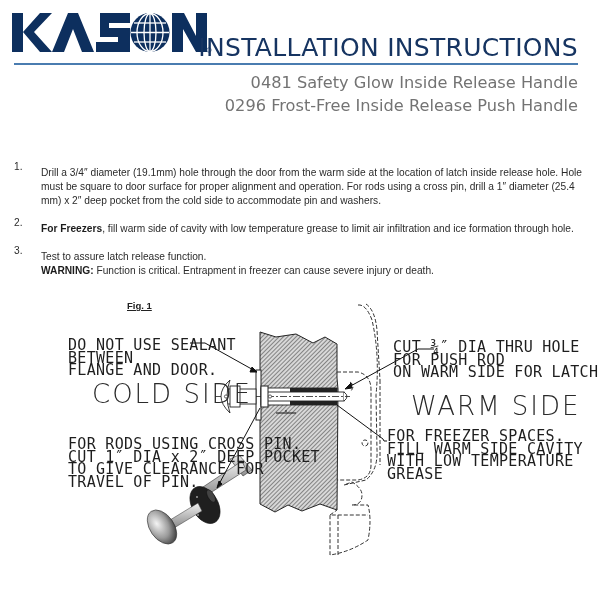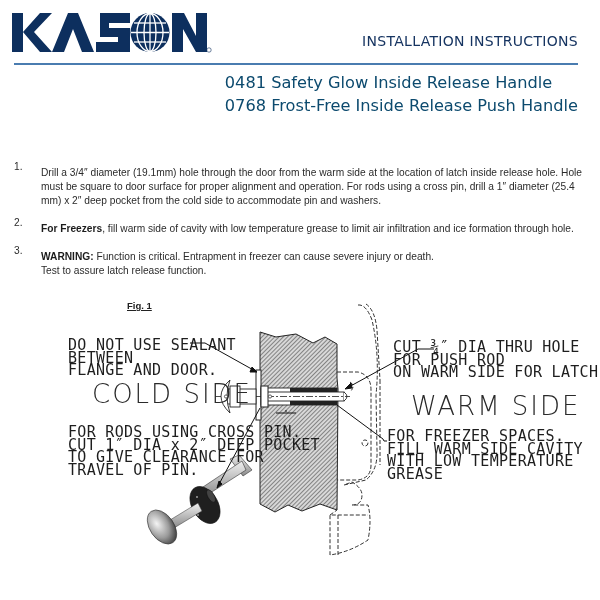--- a/index.html
+++ b/index.html
@@ -1,24 +1,24 @@
 <!DOCTYPE html>
 <html><head>
 <meta charset="utf-8">
 <style>
   html, body { margin: 0; padding: 0; background: #ffffff; }
   body { width: 600px; height: 600px; position: relative; overflow: hidden; font-family: "Liberation Sans", sans-serif; color: #1b2a4a; }
 
   .logo { position: absolute; left: 12px; top: 12px; width: 200px; height: 44px; }
   .logo svg { display: block; }
 
-  .header-title { position: absolute; right: 22px; top: 33px; font-size: 14px; letter-spacing: 0.3px; color: #163461; font-family: "DejaVu Sans", sans-serif; font-weight: normal; }
+  .header-title { position: absolute; right: 22px; top: 33px; font-size: 25px; letter-spacing: 0.3px; color: #163461; font-family: "DejaVu Sans", sans-serif; font-weight: normal; }
   .header-rule { position: absolute; left: 14px; right: 22px; top: 63px; height: 2px; background: #4a7cb0; }
 
-  .products { position: absolute; right: 22px; top: 72px; text-align: left; color: #0c4a6e; font-family: "DejaVu Sans", sans-serif; font-size: 16.2px; line-height: 22.5px; }
+  .products { position: absolute; right: 22px; top: 72px; text-align: right; color: #737373; font-family: "DejaVu Sans", sans-serif; font-size: 16.2px; line-height: 22.5px; }
   .products div { white-space: nowrap; }
 
   .steps { position: absolute; left: 14px; top: 160px; width: 580px; font-family: "Liberation Sans", sans-serif; font-size: 10.2px; color: #2b2b2b; line-height: 14px; }
   .step { display: flex; margin-bottom: 8px; }
   .step-num { width: 27px; flex: 0 0 27px; }
   .step-body { flex: 1; margin-top: 6px; }
   .bold { font-weight: bold; color: #1b1b1b; }
 
   .figure { position: absolute; left: 0; top: 290px; width: 600px; height: 310px; }
   .figure svg { position: absolute; left: 0; top: 0; }
@@ -54,39 +54,39 @@
     </g>
     <circle cx="197" cy="38" r="2.2" fill="none" stroke="#0d2f5e" stroke-width="0.6"></circle>
   </svg>
 </div>
 
 <div class="header-title">INSTALLATION INSTRUCTIONS</div>
 <div class="header-rule"></div>
 
 <div class="products">
   <div>0481 Safety Glow Inside Release Handle</div>
-  <div>0768 Frost-Free Inside Release Push Handle</div>
+  <div>0296 Frost-Free Inside Release Push Handle</div>
 </div>
 
 <div class="steps">
   <div class="step">
     <div class="step-num">1.</div>
     <div class="step-body">Drill a 3/4″ diameter (19.1mm) hole through the door from the warm side at the location of latch inside release hole. Hole must be square to door surface for proper alignment and operation. For rods using a cross pin, drill a 1″ diameter (25.4 mm) x 2″ deep pocket from the cold side to accommodate pin and washers.</div>
   </div>
   <div class="step">
     <div class="step-num">2.</div>
     <div class="step-body">
       <div><span class="bold">For Freezers</span><span>, fill warm side of cavity with low temperature grease to limit air infiltration and ice formation through hole.</span></div>
     </div>
   </div>
   <div class="step">
     <div class="step-num">3.</div>
     <div class="step-body">
+      <div>Test to assure latch release function.</div>
       <div><span class="bold">WARNING:</span><span> Function is critical. Entrapment in freezer can cause severe injury or death.</span></div>
-      <div>Test to assure latch release function.</div>
     </div>
   </div>
 </div>
 
 <div class="figure">
   <svg width="600" height="310" viewBox="0 290 600 310">
     <defs>
       <pattern id="hatch" width="3" height="3" patternUnits="userSpaceOnUse" patternTransform="rotate(45)">
         <rect width="3" height="3" fill="#d8d8d8"></rect>
         <line x1="0" y1="0" x2="0" y2="3" stroke="#4a4a4a" stroke-width="1.2"></line>
@@ -161,21 +161,21 @@
       <line x1="384" y1="441" x2="387" y2="441"></line>
     </g>
   </svg>
 
   <div class="fig-label">Fig. 1</div>
 
   <div class="cad" style="left:68px; top:49px;">DO NOT USE SEALANT
 BETWEEN
 FLANGE AND DOOR.</div>
   <div class="cad-big" style="left:92px; top:89px;">COLD SIDE</div>
-  <div class="cad" style="left:68px; top:136px;">FOR RODS USING CROSS PIN.
+  <div class="cad" style="left:68px; top:148px;">FOR RODS USING CROSS PIN.
 CUT 1″ DIA x 2″ DEEP POCKET
 TO GIVE CLEARANCE FOR
 TRAVEL OF PIN.</div>
   <div class="cad" style="left:393px; top:51px;">CUT ¾″ DIA THRU HOLE
 FOR PUSH ROD
 ON WARM SIDE FOR LATCH.</div>
   <div class="cad-big" style="left:411px; top:101px;text-align:right;">WARM SIDE</div>
   <div class="cad" style="left:387px; top:140px;">FOR FREEZER SPACES.
 FILL WARM SIDE CAVITY
 WITH LOW TEMPERATURE

